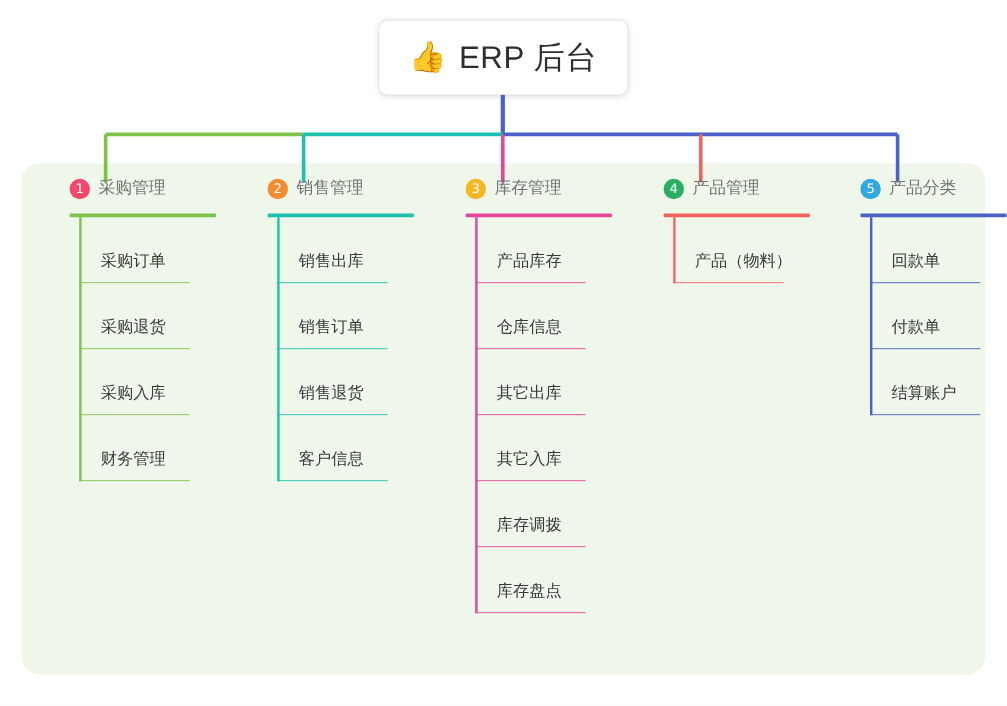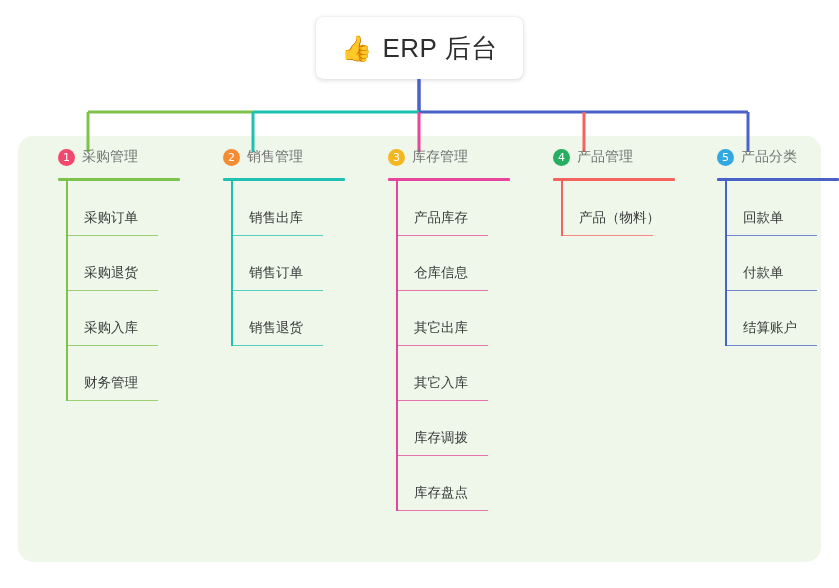--- a/index.html
+++ b/index.html
@@ -200,20 +200,24 @@
           <div class="item-rule" style="background: rgb(31, 192, 176); opacity: 0.75;"></div>
         </div>
         <div class="item">
           <span class="item-label">销售订单</span>
           <div class="item-rule" style="background: rgb(31, 192, 176); opacity: 0.75;"></div>
         </div>
         <div class="item">
           <span class="item-label">销售退货</span>
           <div class="item-rule" style="background: rgb(31, 192, 176); opacity: 0.75;"></div>
         </div>
+        <div class="item">
+          <span class="item-label">客户信息</span>
+          <div class="item-rule" style="background: rgb(31, 192, 176); opacity: 0.75;"></div>
+        </div>
       </div>
     </div>
     <div class="column" style="left: 366px;">
       <div class="col-header">
         <span class="badge" style="background: rgb(245, 183, 32);">3</span>
         <span class="col-title">库存管理</span>
       </div>
       <div class="col-rule" style="background: rgb(229, 69, 154);"></div>
       <div class="items">
         <div class="spine" style="background: rgb(229, 69, 154);"></div>

